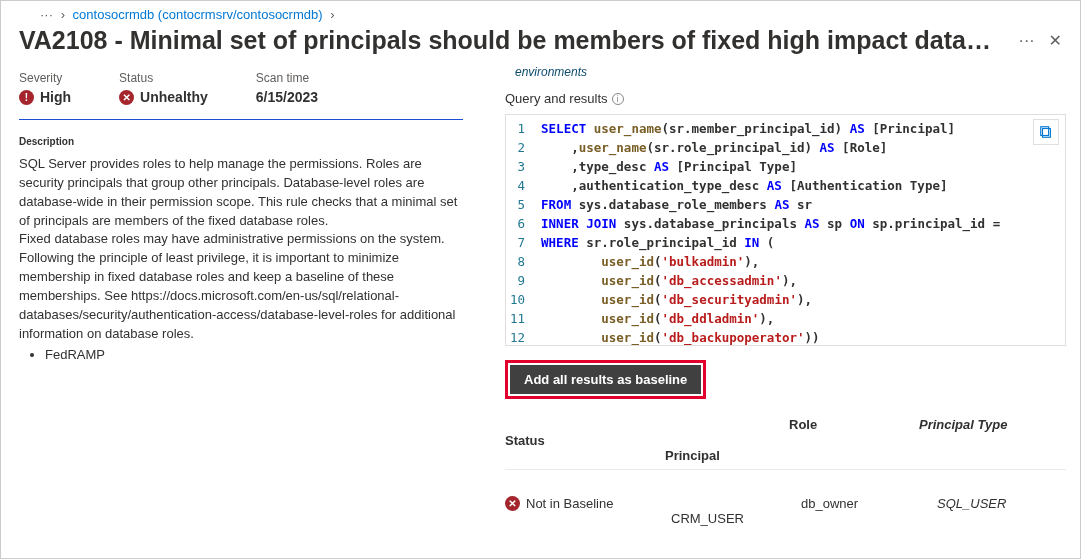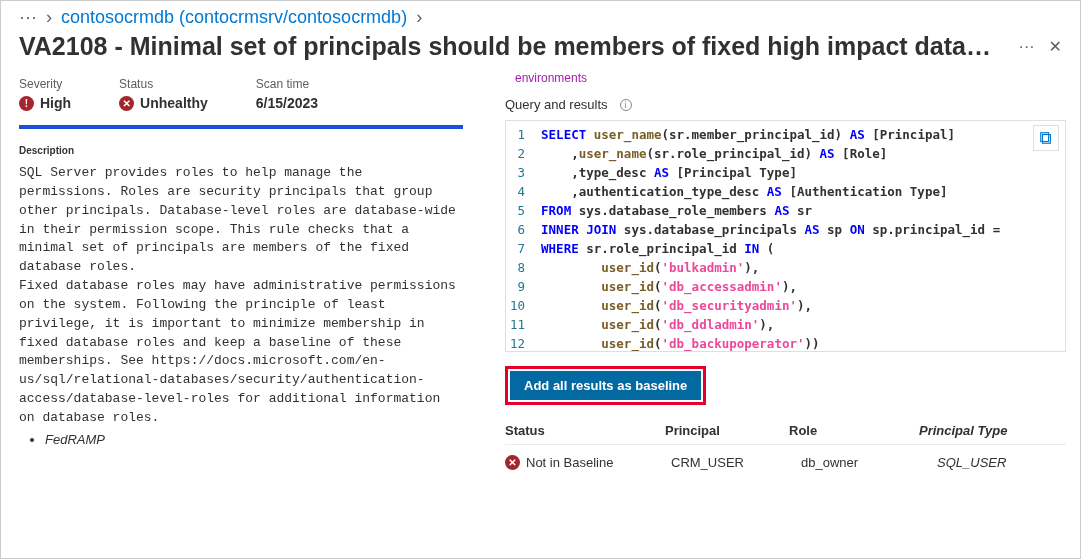--- a/index.html
+++ b/index.html
@@ -9,22 +9,23 @@
     color: #323130;
     background: #fff;
     width: 1081px;
     height: 559px;
     overflow: hidden;
     position: relative;
     border: 1px solid #ccc;
   }
   .breadcrumb {
     padding: 6px 18px 2px 18px;
-    font-size: 18px;
+    font-size: 13px;
     color: #605e5c;
+    margin-left: 21px;
   }
   .breadcrumb a { color: #0078d4; text-decoration: none; }
   .breadcrumb .sep { color: #605e5c; margin: 0 4px; }
   .title-row {
     display: flex;
     align-items: center;
     padding: 2px 18px 10px 18px;
   }
   .title-row h1 {
     font-size: 25px;
@@ -49,39 +50,39 @@
   .right {
     flex: 1;
     padding: 0 14px 18px 24px;
     overflow: hidden;
     position: relative;
   }
   .summary-row {
     display: flex;
     gap: 48px;
     padding: 6px 0 14px 0;
-    border-bottom: 4px solid #1d4ed8;
+    border-bottom: 1px solid #1d4ed8;
     margin-bottom: 16px;
   }
   .summary-col .lbl { font-size: 12px; color: #605e5c; margin-bottom: 4px; }
   .summary-col .val { font-size: 14px; font-weight: 600; display:flex; align-items:center; gap:6px;}
   .sev-icon, .status-icon, .nb-icon {
     width: 15px; height: 15px; border-radius: 50%;
     display:inline-flex; align-items:center; justify-content:center;
     color:#fff; font-size:10px; font-weight:bold;
   }
   .sev-icon { background:#a4262c; }
   .status-icon { background:#a4262c; }
   .nb-icon { background:#a4262c; }
   .section-h { font-size: 10px; font-weight: 600; margin: 16px 0 8px 0; }
-  .section-p { font-size: 13px; line-height: 1.45; color: #323130; font-family: Liberation Mono, monospace; }
+  .section-p { font-size: 13px; line-height: 1.45; color: #323130; }
   ul.bench { padding-left: 26px; margin-top: 4px;}
-  ul.bench li { margin: 2px 0; font-style: italic; }
-  .env-note { font-size: 12px; color:#a21caf; padding-left: 10px; margin-bottom: 12px;}
-  .qr-label { font-size: 13px; font-weight: 400; margin-bottom: 8px; display:flex; align-items:center; gap:12px;}
+  ul.bench li { margin: 2px 0; }
+  .env-note { font-style: italic; font-size: 12px; color:#0c4a6e; padding-left: 10px; margin-bottom: 12px;}
+  .qr-label { font-size: 13px; font-weight: 400; margin-bottom: 8px; display:flex; align-items:center; gap:4px;}
   .qr-label .info { width:12px; height:12px; border:1px solid #8a8886; border-radius:50%; display:inline-flex; align-items:center; justify-content:center; font-size:9px; color:#8a8886;}
   .code-box {
     border: 1px solid #e1dfdd;
     background: #fff;
     font-family: Consolas, monospace;
     font-size: 12.5px;
     position: relative;
     display:flex;
     height: 232px;
     overflow:hidden;
@@ -98,38 +99,38 @@
   .code {
     padding: 4px 6px;
     white-space: pre;
     line-height: 19px;
     overflow:hidden;
     flex:1;
     font-weight:bold;
   }
   .kw { color:#0000ff; }
   .fn { color:#795e26; }
-  .str { color:#ec4899; }
+  .str { color:#b91c1c; }
   .copy-btn {
     position:absolute; top:4px; right:6px;
     width:26px; height:26px; border:1px solid #e1dfdd; background:#fff;
     display:flex; align-items:center; justify-content:center; cursor:pointer; color:#0078d4;
   }
   .btn-row { display:flex; gap:16px; margin-top:14px; align-items:center;}
   .btn {
-    background:#0369a1; color:#fff; border:none; padding: 7px 14px;
+    background:#404040; color:#fff; border:none; padding: 7px 14px;
     font-size:13px; font-weight:600; cursor:pointer;
   }
   .btn-highlight { border: 3px solid #e3002d; padding:2px;}
   .tbl { margin-top: 18px; width:100%; }
   .tbl-h, .tbl-r { display:flex; }
   .tbl-h { font-weight:600; font-size:13px; border-bottom:1px solid #edebe9; padding-bottom:6px;}
   .tbl-r { padding-top:10px; font-size:13px; align-items:center; gap:6px;}
   .c1 { width: 160px; display:flex; align-items:center; gap:6px;}
-  .c2 { width: 124px; }
+  .c2 { width: 124px; margin-top: 31px; }
   .c3 { width: 130px; }
   .c4 { flex:1;font-style:italic; }
 </style>
 </head>
 <body>
 
 <div class="breadcrumb">
   <span>···</span>
   <span class="sep">›</span>
   <a href="#">contosocrmdb (contocrmsrv/contosocrmdb)</a>

